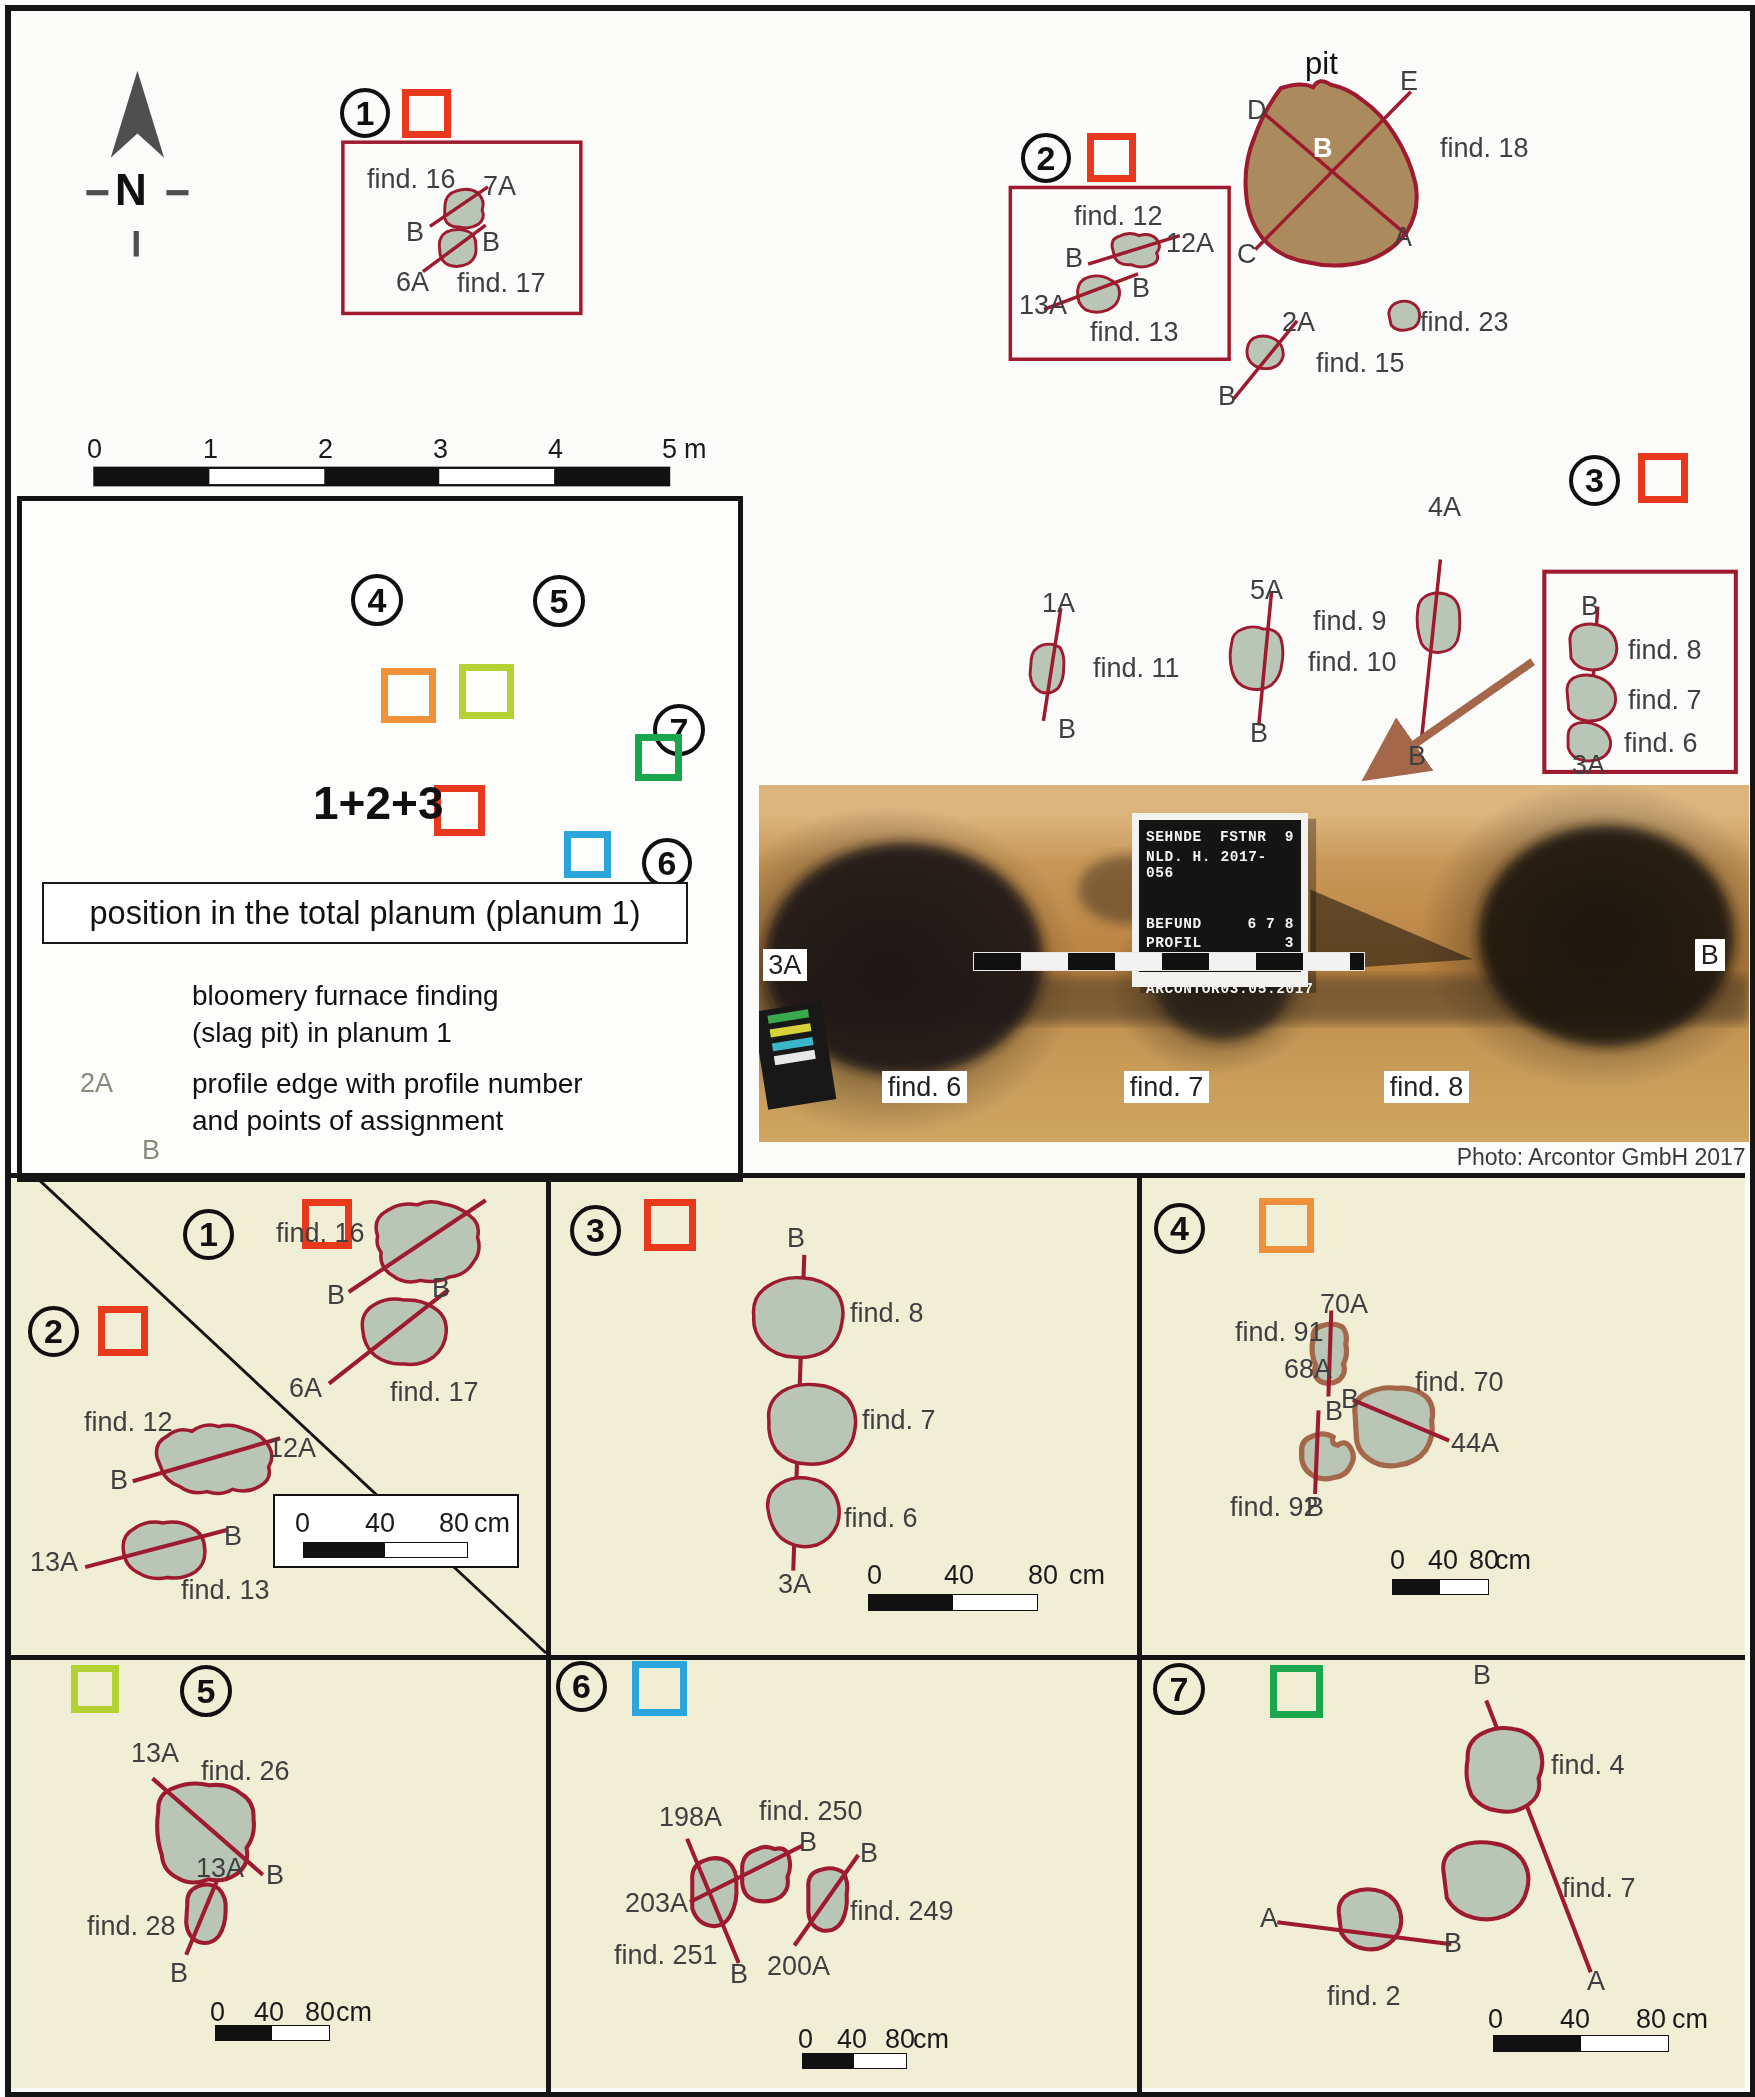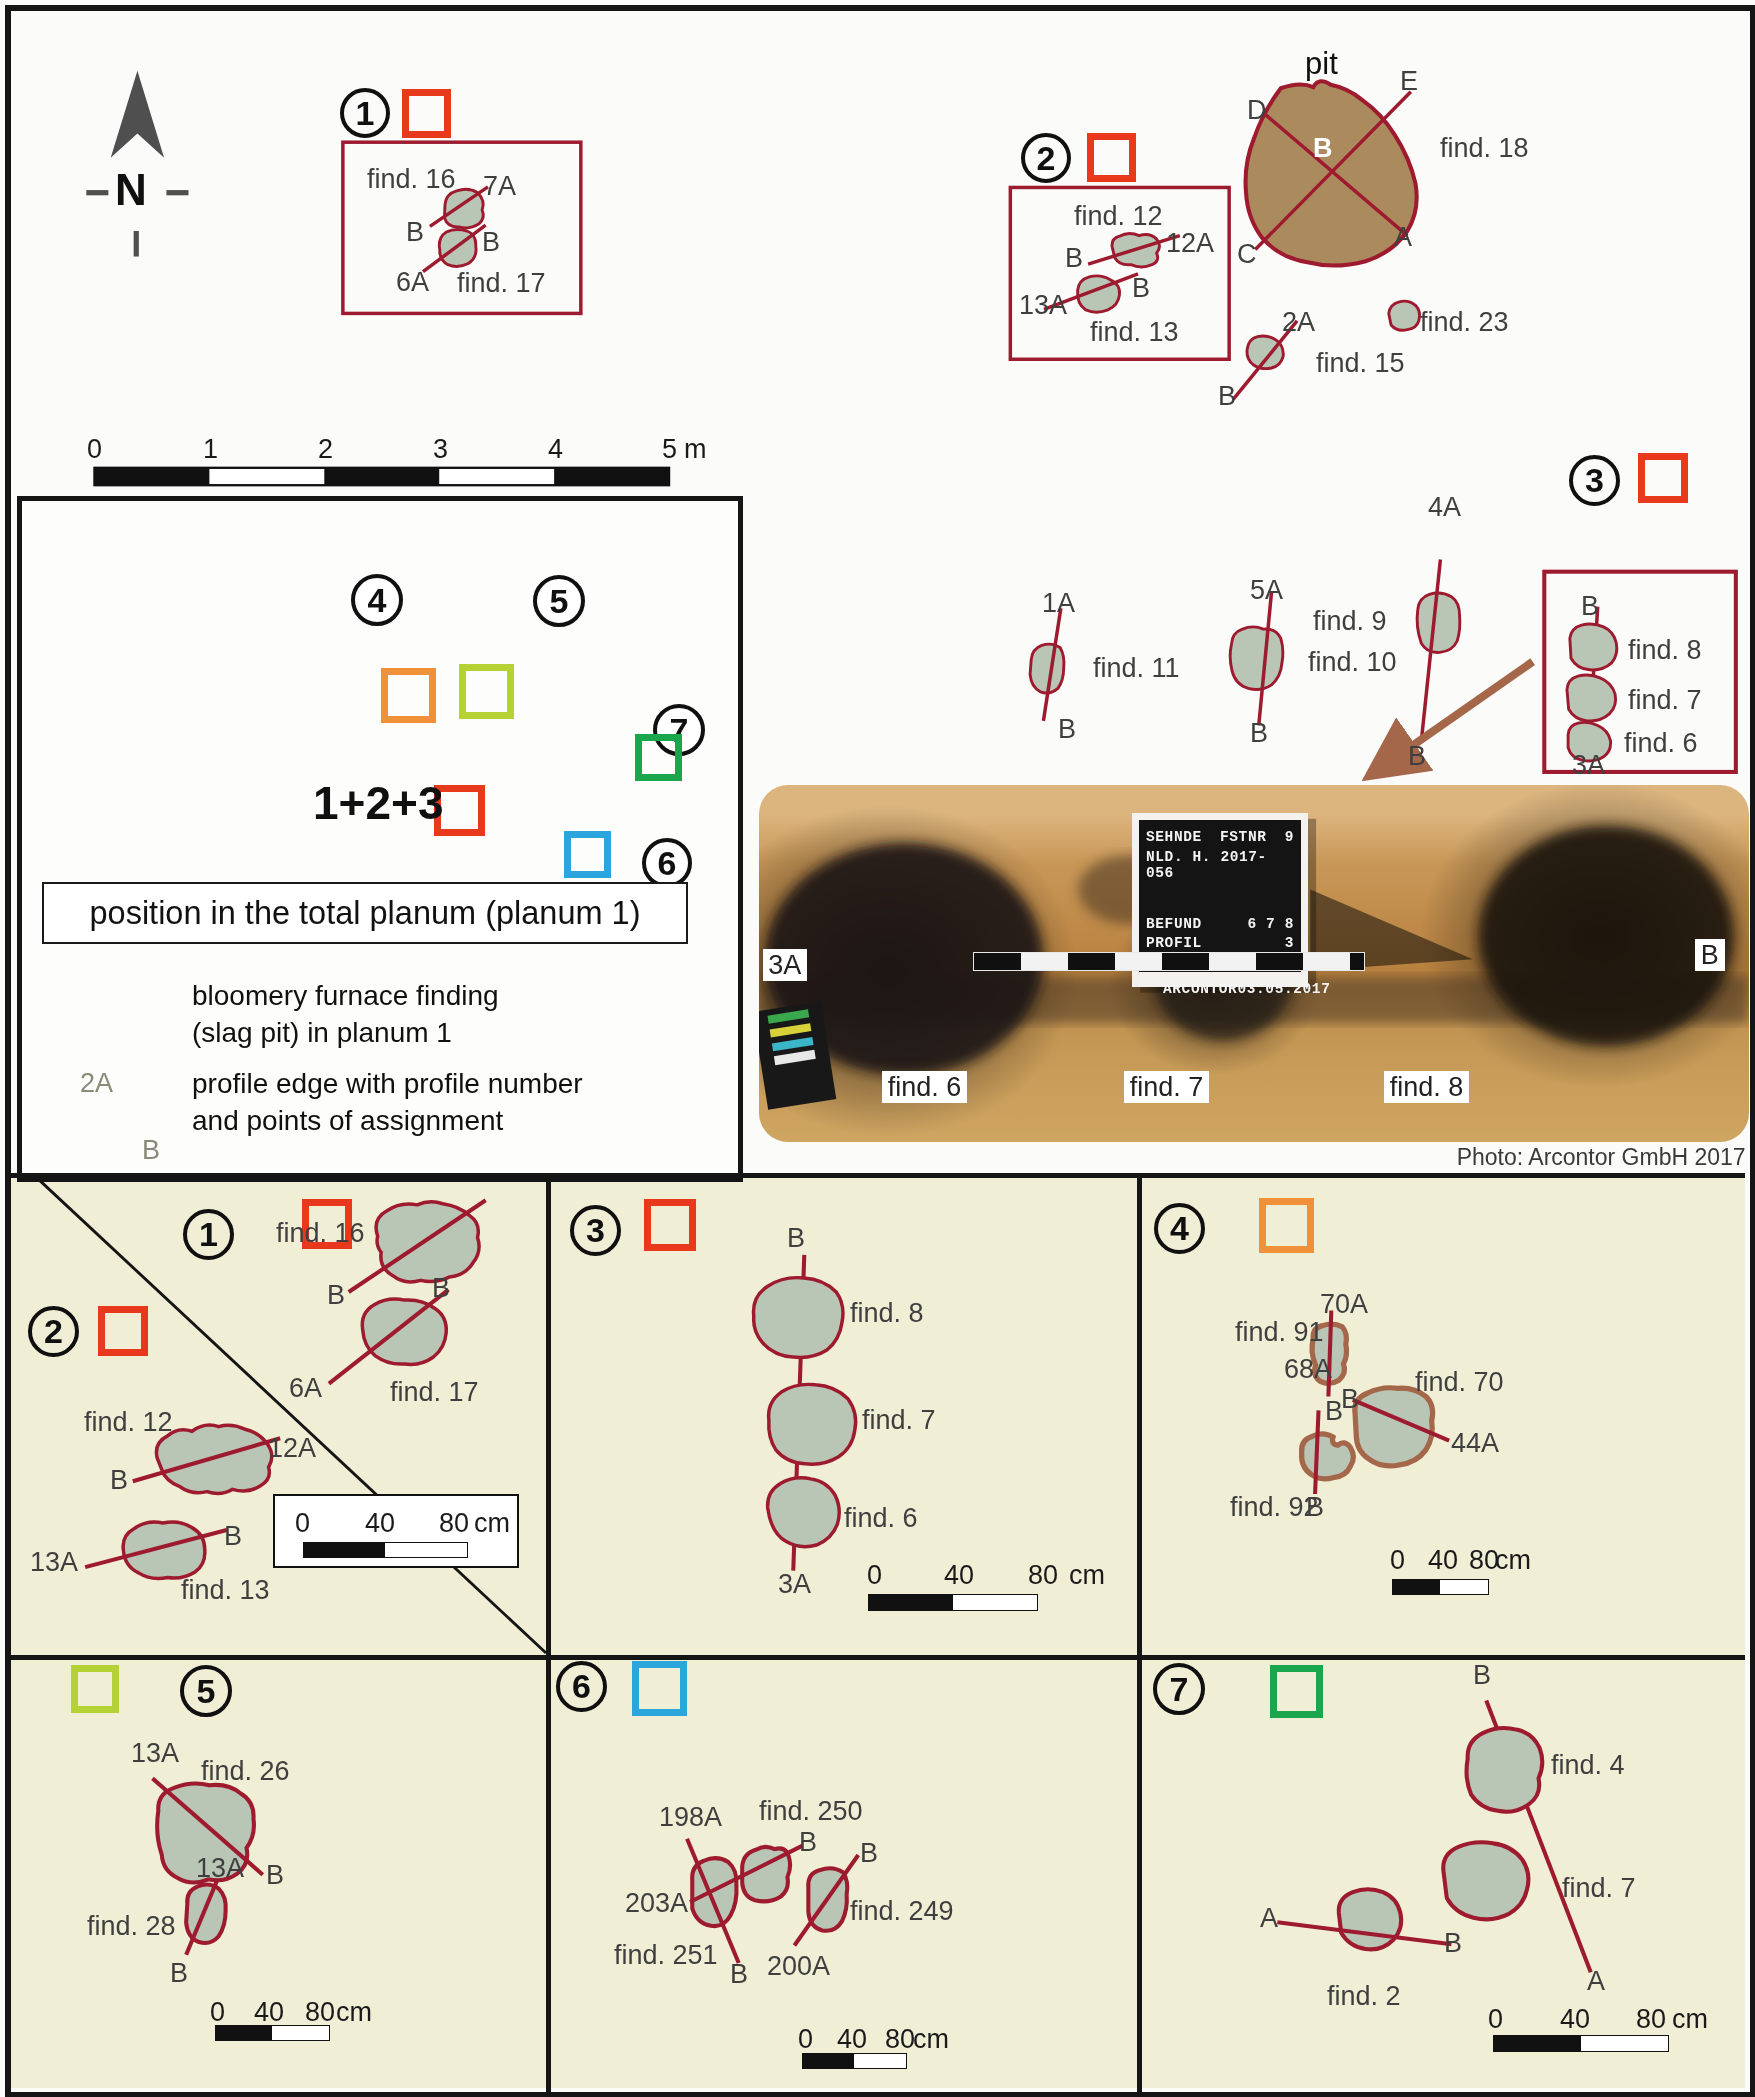--- a/index.html
+++ b/index.html
@@ -21,21 +21,21 @@
   .scn{position:absolute;font-size:27px;color:#1a1a1a;z-index:12;white-space:nowrap;}
   .scbar{position:absolute;border:1.7px solid #111;background:linear-gradient(90deg,#111 0 50%,#fff 50%);z-index:12;}
   #inbox{position:absolute;left:17.4px;top:496px;width:716px;height:676px;border:5.2px solid #151515;background:#fdfdfc;z-index:3;}
   #caption{position:absolute;border:2.9px solid #1a1a1a;background:#fff;display:flex;align-items:center;justify-content:center;
            font-size:32.5px;color:#111;z-index:12;}
   #photo{position:absolute;left:759px;top:785px;width:990px;height:357px;z-index:4;overflow:hidden;
          background:
            radial-gradient(151px 128px at 46% 56%, rgba(24,19,15,.75), rgba(24,19,15,0) 70%),
            radial-gradient(279px 244px at 13% 52%, rgba(28,22,16,.92), rgba(28,22,16,0) 68%),
            radial-gradient(273px 232px at 85% 42%, rgba(26,21,15,.9), rgba(26,21,15,0) 66%),
-           linear-gradient(180deg,#dcb57e 0 8%, #c89757 22%, #b8813f 52%, #c49653 70%, #cfa562 100%); border-radius: 29px;}
+           linear-gradient(180deg,#dcb57e 0 8%, #c89757 22%, #b8813f 52%, #c49653 70%, #cfa562 100%);}
   #sign{position:absolute;left:373px;top:28px;width:176px;height:174px;background:#f4f2ee;z-index:6;
         box-shadow:8.1px 5.8px 0 rgba(20,15,10,.35);}
   #board{position:absolute;left:7px;top:7px;right:7px;bottom:15px;background:#141414;color:#f4f4f4;
          font-family:"Liberation Mono",monospace;font-size:14.5px;font-weight:bold;letter-spacing:0.6px;
          padding:5.8px 7px;box-sizing:border-box;}
   .srow{display:flex;justify-content:space-between;margin-top:3.5px;}
   .stick{position:absolute;left:214px;top:167px;width:390px;height:17.4px;z-index:7;border:1.7px solid #e8e8e8;
          background:repeating-linear-gradient(90deg,#101010 0 47px,#f2f2f2 47px 94px);}
   .card{position:absolute;left:1.2px;top:221px;width:69px;height:99px;background:#181818;transform:rotate(-9deg);z-index:5;}
   .card i{display:block;width:41px;height:8.1px;margin:5.8px auto 0;}
@@ -534,21 +534,21 @@
             <span>NLD. H. 2017-056</span>
           </div>
         <div class="srow" style="margin-top:35px;">
             <span>BEFUND</span>
             <span>6  7  8</span>
           </div>
         <div class="srow">
             <span>PROFIL</span>
             <span>3</span>
           </div>
-        <div class="srow" style="margin-top:30px;margin-left:17px;">
+        <div class="srow" style="margin-top:30px;">
             <span>ARCONTOR</span>
             <span>03.05.2017</span>
           </div>
       </div>
     </div>
     <div class="stick"></div>
     <div class="chip" style="left:3.5px;top:164px;">3A</div>
     <div class="chip" style="left:936px;top:154px;">B</div>
     <div class="chip" style="left:123px;top:286px;">find. 6</div>
     <div class="chip" style="left:365px;top:286px;">find. 7</div>

